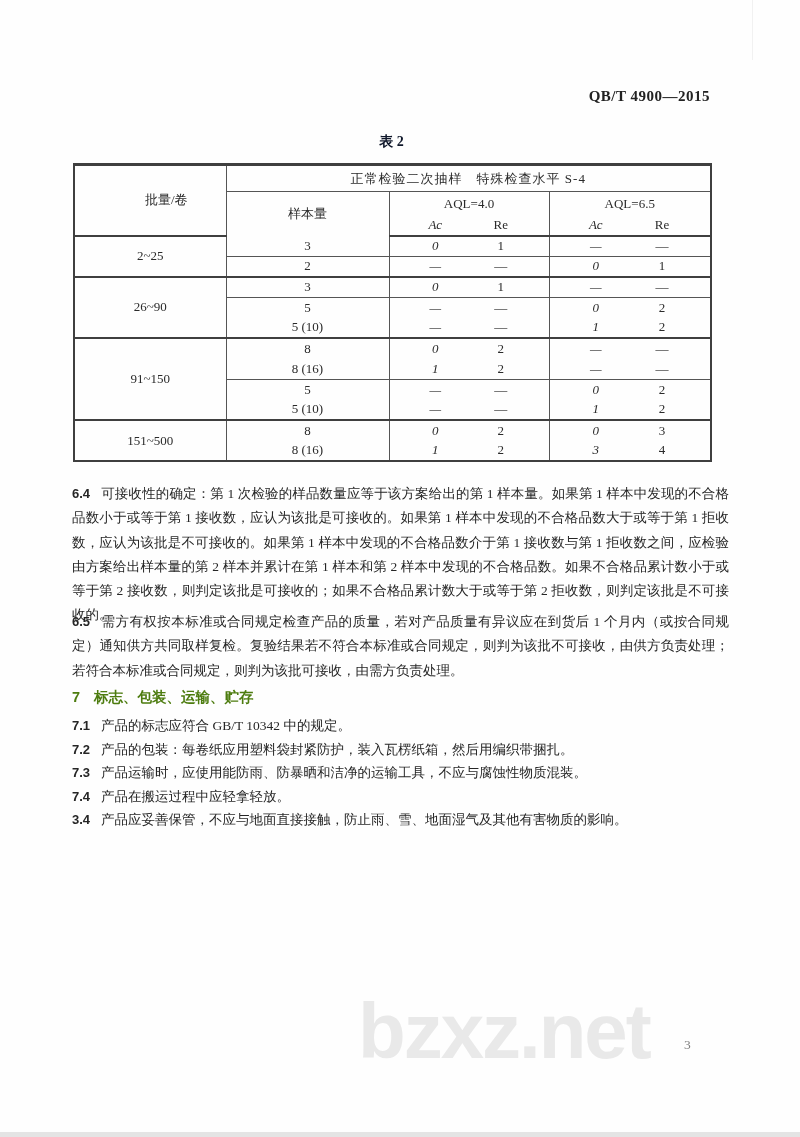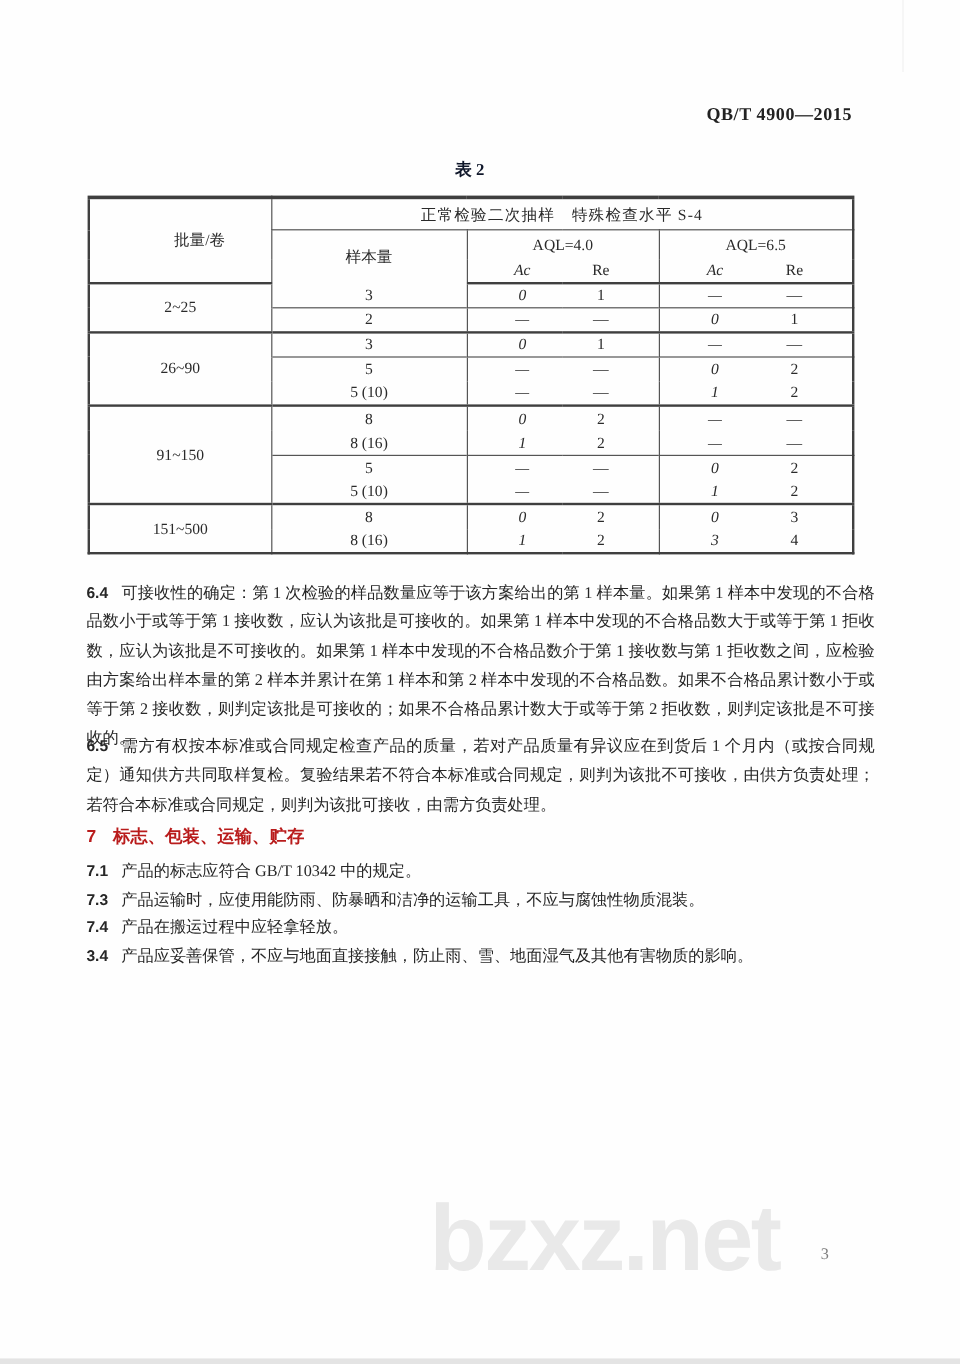--- a/index.html
+++ b/index.html
@@ -33,21 +33,21 @@
   table.spec tr.group-start td{border-top:2px solid var(--bd);}
   table.spec tr.sub-sep td{border-top:1px solid var(--bdthin);}
   table.spec td.ac1,table.spec td.ac2,table.spec th.ac-h{padding-left:12px;font-style:italic;}
   table.spec td.re1,table.spec td.re2,table.spec th.re-h{padding-right:16px;}
 
   .clause{position:absolute;left:72px;width:657px;font-size:13.5px;line-height:24.3px;text-align:justify;color:var(--ink);}
   .clause .cnum{font-weight:bold;font-family:"Liberation Sans","DejaVu Sans",sans-serif;font-size:13px;margin-right:11px;}
   .c64{top:482px;}
   .c65{top:610px;}
 
-  .sec7-title{position:absolute;top:688px;left:72px;font-size:14.5px;font-weight:bold;color:#b91c1c;}
+  .sec7-title{position:absolute;top:688px;left:72px;font-size:14.5px;font-weight:bold;color:#4d7c0f;}
   .sec7-title .cnum{font-family:"Liberation Sans","DejaVu Sans",sans-serif;margin-right:14px;}
 
   .sec7-items{position:absolute;top:714px;left:72px;width:660px;}
   .s7-item{height:23.6px;line-height:23.6px;font-size:13.5px;white-space:nowrap;overflow:visible;}
   .s7-item .cnum{font-weight:bold;font-family:"Liberation Sans","DejaVu Sans",sans-serif;font-size:13px;margin-right:11px;}
 
   .watermark{position:absolute;top:986px;left:358px;font-family:"Liberation Sans","DejaVu Sans",sans-serif;
     font-weight:bold;font-size:78px;letter-spacing:-2px;color:#e9e9e9;z-index:1;}
   .page-num{position:absolute;top:1037px;left:684px;font-size:13.5px;color:#7d7d7d;z-index:2;}
 </style>
@@ -180,20 +180,21 @@
   <div class="clause c65">
     <span class="cnum">6.5</span><span>需方有权按本标准或合同规定检查产品的质量，若对产品质量有异议应在到货后 1 个月内（或按合同规定）通知供方共同取样复检。复验结果若不符合本标准或合同规定，则判为该批不可接收，由供方负责处理；若符合本标准或合同规定，则判为该批可接收，由需方负责处理。</span>
   </div>
 
   <div class="sec7-title">
     <span class="cnum">7</span><span>标志、包装、运输、贮存</span>
   </div>
 
   <div class="sec7-items">
     <div class="s7-item"><span class="cnum">7.1</span><span>产品的标志应符合 GB/T 10342 中的规定。</span></div>
+    <div class="s7-item"><span class="cnum">7.2</span><span>产品的包装：每卷纸应用塑料袋封紧防护，装入瓦楞纸箱，然后用编织带捆扎。</span></div>
     <div class="s7-item"><span class="cnum">7.3</span><span>产品运输时，应使用能防雨、防暴晒和洁净的运输工具，不应与腐蚀性物质混装。</span></div>
     <div class="s7-item"><span class="cnum">7.4</span><span>产品在搬运过程中应轻拿轻放。</span></div>
     <div class="s7-item"><span class="cnum">3.4</span><span>产品应妥善保管，不应与地面直接接触，防止雨、雪、地面湿气及其他有害物质的影响。</span></div>
   </div>
 
   <div class="watermark">bzxz.net</div>
   <div class="page-num">3</div>
 
   <div class="edge-bottom"></div>
   <div class="edge-right-seam"></div>

